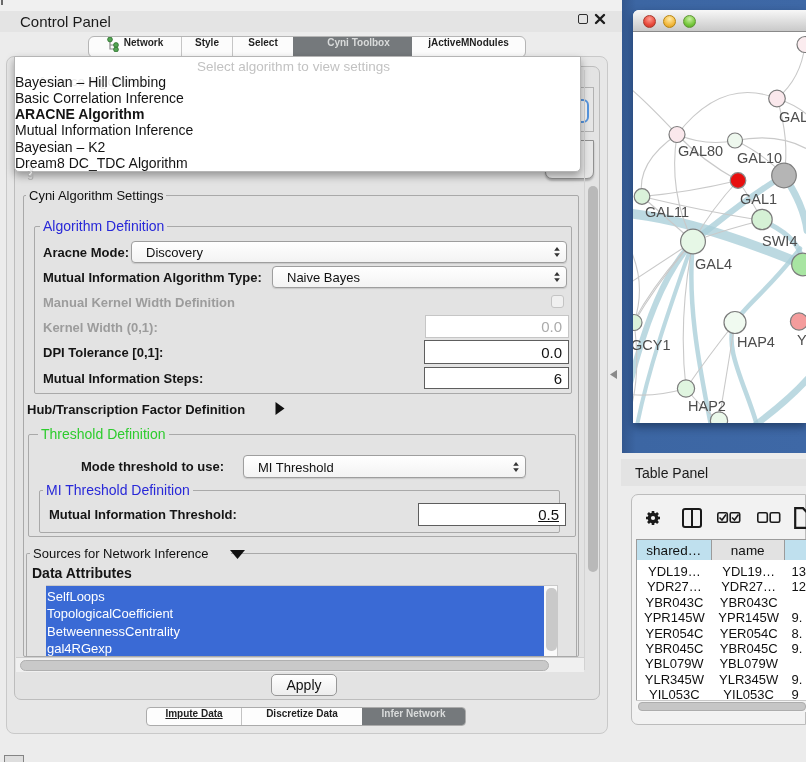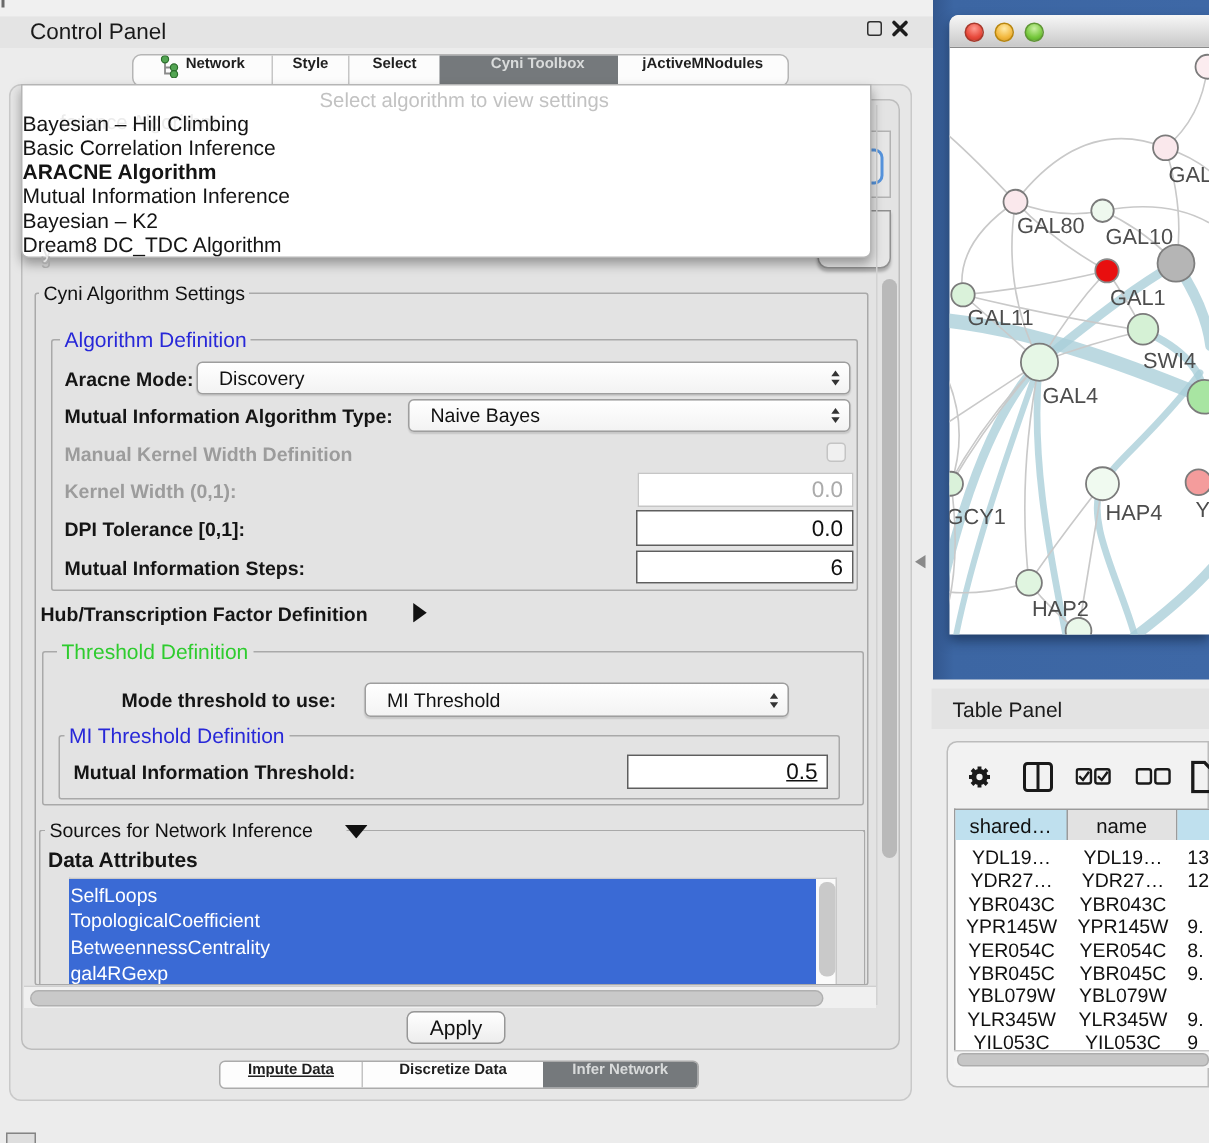--- a/index.html
+++ b/index.html
@@ -89,21 +89,21 @@
   <svg class="arrows" viewBox="0 0 8 13">
       <path d="M4 1.5 L6.8 5.3 L1.2 5.3 Z" fill="#333"></path>
       <path d="M4 11.5 L6.8 7.7 L1.2 7.7 Z" fill="#333"></path>
     </svg>
 </div>
 
 <div class="fs" style="left:39px;top:490px;width:519px;height:41px;"></div>
 <div class="fstitle" style="left:43px;top:483px;color:#2828d8;font-size:14px;line-height:14px;">MI Threshold Definition</div>
 
 <div class="lbl" style="left:49px;top:507px;">Mutual Information Threshold:</div>
-<div class="inp" style="left:418px;top:503px;width:134px;height:23px;border:1.5px solid #5e5e5e;text-decoration:underline;">0.5</div>
+<div class="inp" style="left:418px;top:503px;width:148px;height:23px;border:1.5px solid #5e5e5e;text-decoration:underline;">0.5</div>
 
 <div class="fs" style="left:26px;top:553px;width:549px;height:103px;border-bottom:none;border-radius:2px 2px 0 0;"></div>
 <div class="fstitle" style="left:30px;top:547px;color:#111;padding-right:22px;">Sources for Network Inference</div>
 <svg class="abs" style="left:230px;top:549.5px;" width="15" height="9" viewBox="0 0 15 9">
     <path d="M0 0 L15 0 L7.5 9 Z" fill="#111"></path>
   </svg>
 
 <div class="lbl" style="left:32px;top:565px;font-size:14px;">Data Attributes</div>
 
 <div class="abs" style="left:46px;top:585px;width:512px;height:71px;background:#fafafa;border:1px solid #c9c9c9;border-bottom:none;box-sizing:border-box;"></div>
@@ -138,21 +138,21 @@
       <circle cx="9" cy="8" r="2.4" fill="#53a553" stroke="#2c6e2c" stroke-width="0.8"></circle>
       <circle cx="9" cy="12.5" r="2.4" fill="#53a553" stroke="#2c6e2c" stroke-width="0.8"></circle>
     </svg>Network</div>
   <div class="tabtext" style="width:51px;border-right:1px solid #c6c6c6;box-sizing:border-box;">Style</div>
   <div class="tabtext" style="width:60px;box-sizing:border-box;">Select</div>
   <div class="tabtext" style="width:107px;background:#75797c;color:#d9dbdb;padding-left:12px;">Cyni Toolbox</div>
   <div class="tabtext" style="flex:1;">jActiveMNodules</div>
 </div>
 
 <div class="abs" style="left:14px;top:56px;width:567px;height:116px;background:#ffffff;border:1px solid #b5b5b5;border-radius:0 0 5px 5px;box-sizing:border-box;box-shadow:0 4px 8px rgba(0,0,0,0.35);"></div>
-<div class="abs" style="left:14px;top:59px;width:559px;height:14px;text-align:center;font-size:13.5px;color:#c2c2c2;padding-left:16px;">Select algorithm to view settings</div>
+<div class="abs" style="left:14px;top:59px;width:559px;height:14px;text-align:center;font-size:13.5px;color:#c2c2c2;">Select algorithm to view settings</div>
 <div class="abs" style="left:40px;top:74px;font-size:13.5px;color:#ebebeb;">ference Algorithm</div>
 <div class="abs" style="left:28px;top:160px;font-size:13.5px;color:#e6e6e6;">y</div>
 <div class="abs" style="left:27px;top:171px;width:10px;height:9px;overflow:hidden;"><span style="font-size:13px;color:#a8a8a8;position:relative;top:-8px;">g</span></div>
 <div class="abs" style="left:15px;top:74px;font-size:14px;color:#141414;line-height:16.15px;">
 Bayesian – Hill Climbing<br>
 Basic Correlation Inference<br>
 <b>ARACNE Algorithm</b><br>
 Mutual Information Inference<br>
 Bayesian – K2<br>
 Dream8 DC_TDC Algorithm

